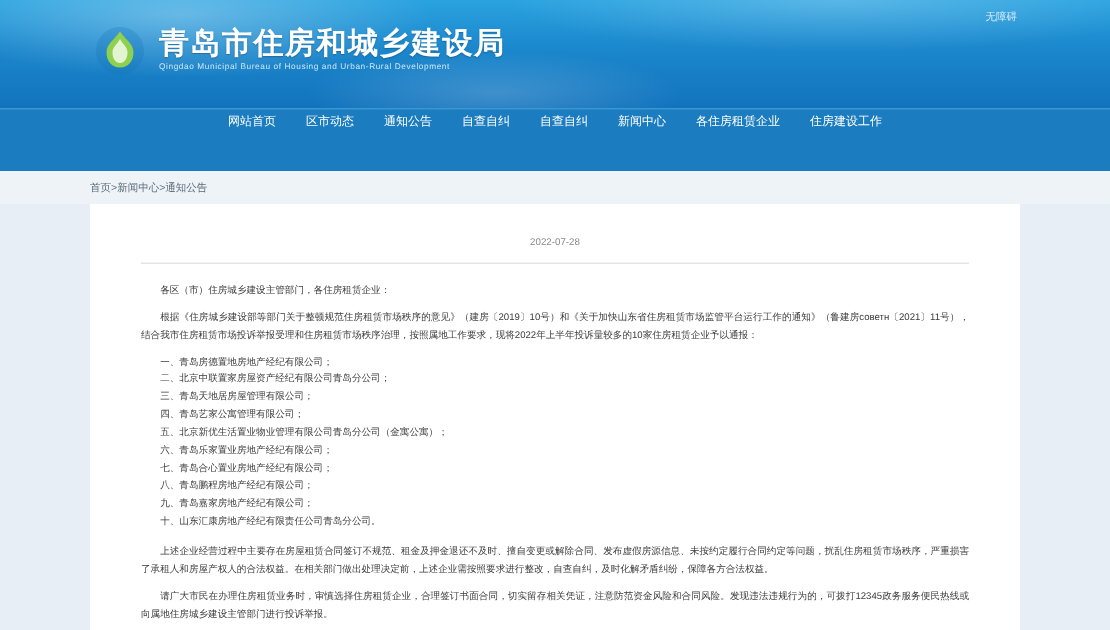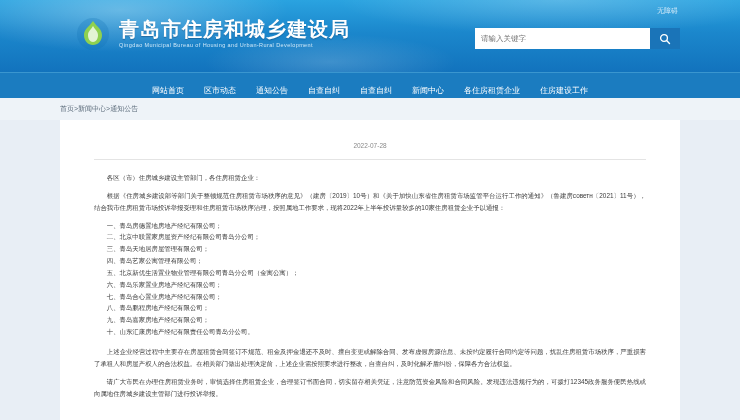--- a/index.html
+++ b/index.html
@@ -34,21 +34,21 @@
       radial-gradient(ellipse 180px 40px at 330px 62px, rgba(255,255,255,0.18), rgba(255,255,255,0) 70%);
   }
   .header-inner {
     position: relative;
     width: 620px;
     margin: 0 auto;
     height: 72px;
   }
   .logo-wrap {
     position: absolute;
-    left: 13px; top: 14px;
+    left: 0; top: 14px;
     display: flex;
     align-items: center;
   }
   .logo-mark {
     width: 40px; height: 40px;
     position: relative;
     margin-right: 6px;
   }
   .logo-mark svg { display: block; }
   .logo-text { line-height: 1; }
@@ -98,25 +98,25 @@
     border: none;
     display: flex;
     align-items: center;
     justify-content: center;
     cursor: pointer;
   }
   .search-btn svg { display: block; }
   
   .nav {
     width: 740px;
-    height: 26px;
+    height: 42px;
     background: #1b7cc0;
     border-top: 1px solid #3a96cf;
     display: flex;
-    align-items: flex-end;
+    align-items: flex-start;
     justify-content: center;
   }
   .nav-list {
     display: flex;
     align-items: center;
     gap: 14px;
   }
   .nav-item {
     font-size: 8px;
     color: #ffffff;
@@ -206,31 +206,20 @@
           </svg>
         </div>
         <div class="logo-text">
           <div class="logo-title">青岛市住房和城乡建设局</div>
           <div class="logo-sub">Qingdao Municipal Bureau of Housing and Urban-Rural Development</div>
         </div>
       </div>
 
       <div class="wuzhangai">无障碍</div>
 
-      <div class="searchbar">
-        <input class="search-input" type="text" placeholder="请输入关键字" style="">
-        <button class="search-btn">
-          <span>
-            <svg width="12" height="12" viewBox="0 0 12 12">
-              <circle cx="5" cy="5" r="3.4" fill="none" stroke="#ffffff" stroke-width="1.3"></circle>
-              <line x1="7.6" y1="7.6" x2="10.5" y2="10.5" stroke="#ffffff" stroke-width="1.4" stroke-linecap="round"></line>
-            </svg>
-          </span>
-        </button>
-      </div>
 
     </div>
   </div>
 
   <div class="nav">
     <div class="nav-list">
       <div class="nav-item">网站首页</div>
       <div class="nav-item">区市动态</div>
       <div class="nav-item">通知公告</div>
       <div class="nav-item">自查自纠</div>

